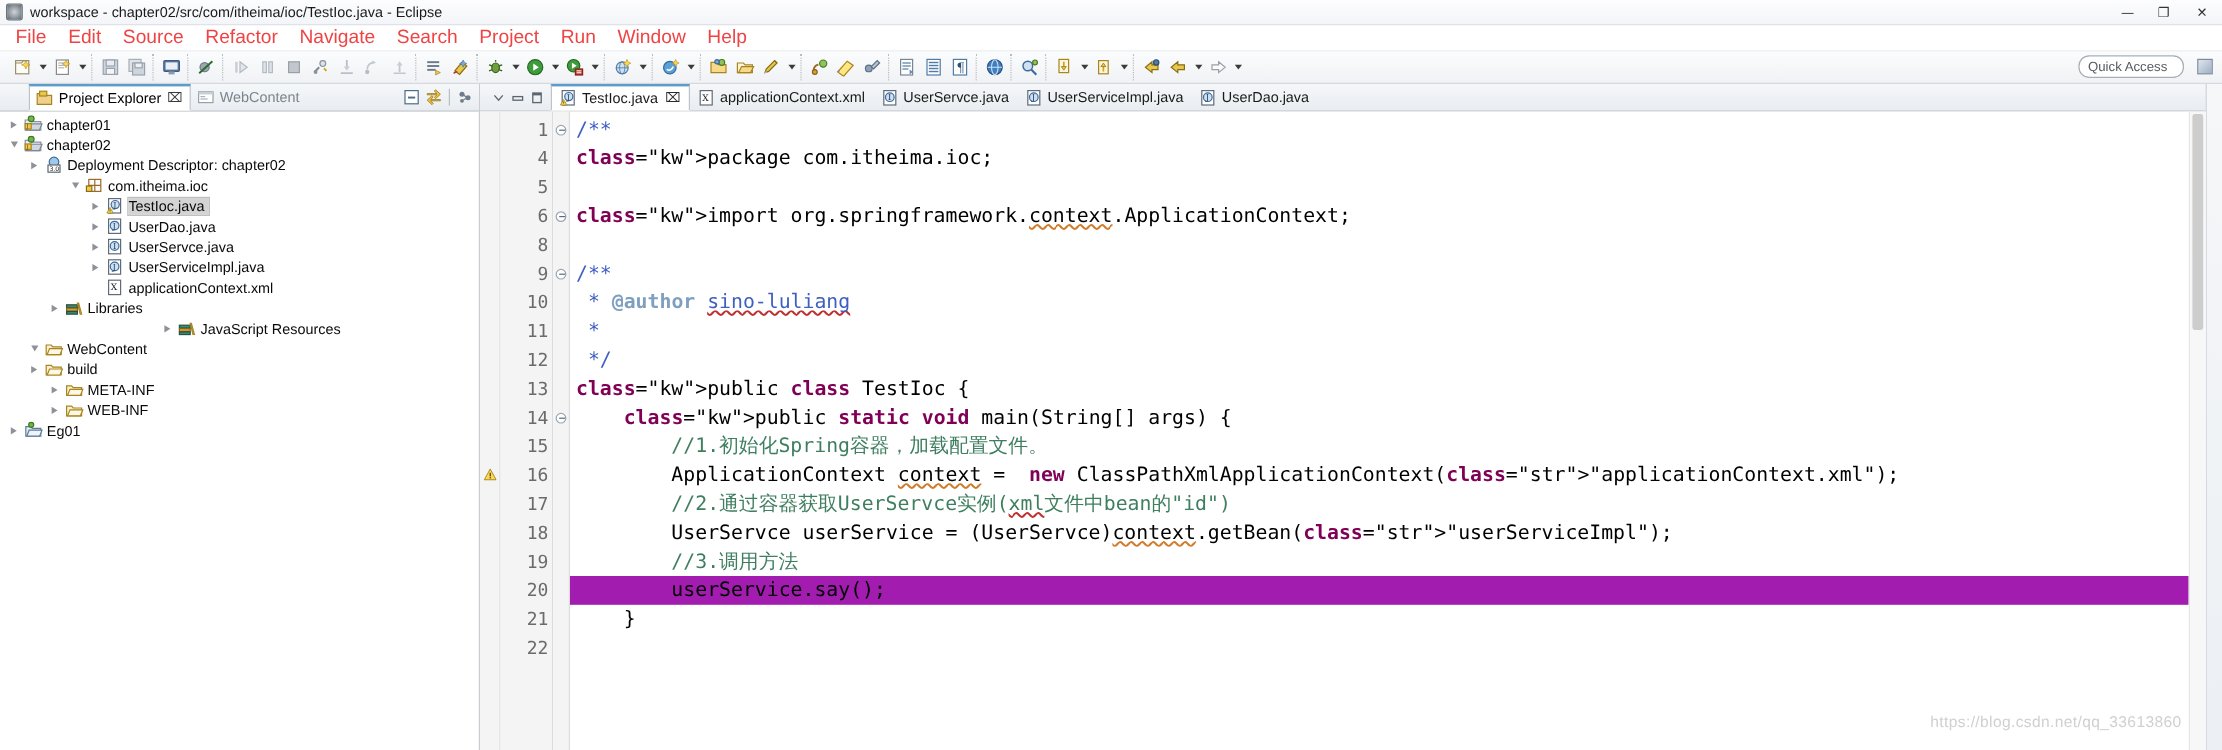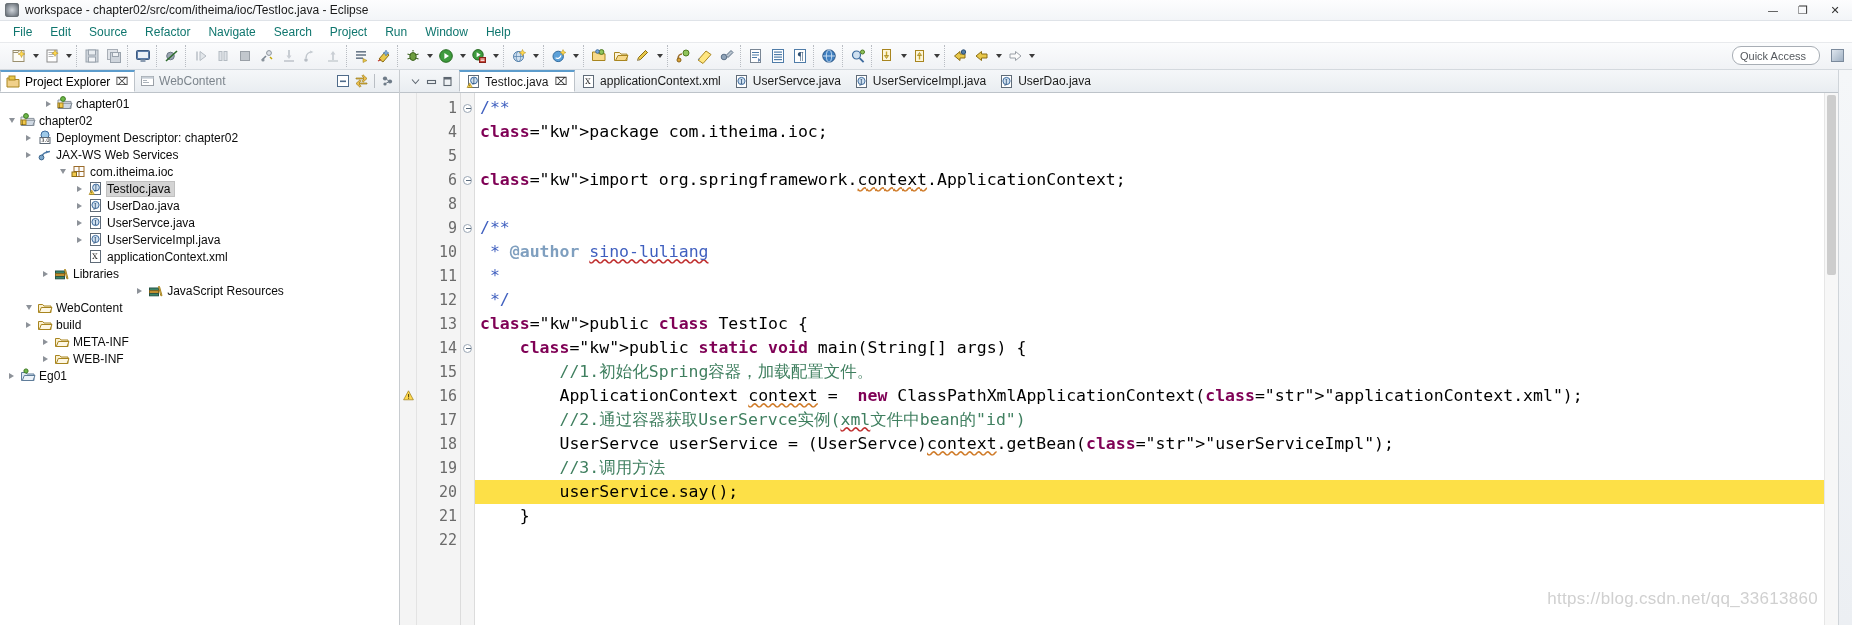--- a/index.html
+++ b/index.html
@@ -53,22 +53,22 @@
   #menubar {
     height: 22px;
     display: flex;
     align-items: center;
     background: #ffffff;
     padding-left: 4px;
     border-bottom: 1px solid #e8eaed;
   }
   #menubar .menu-item {
     padding: 2px 9px;
-    font-size: 12px;
-    color: #0f766e;
+    font-size: 16px;
+    color: #ef4444;
     white-space: nowrap;
   }
 
   
   #toolbar {
     height: 27px;
     display: flex;
     align-items: center;
     background: linear-gradient(to bottom, #fbfcfd 0%, #f0f2f5 100%);
     border-bottom: 1px solid #d4d9de;
@@ -350,32 +350,32 @@
     position: relative;
     min-width: 0;
   }
   #code .cl {
     height: 24px;
     line-height: 24px;
     white-space: pre;
     padding-left: 5px;
     color: #000;
   }
-  #code .cl.hl { background: #fde047; }
+  #code .cl.hl { background: #a21caf; }
   .kw { color: #7f0055; font-weight: bold; }
   .cmt { color: #3f7f5f; }
   .jdoc { color: #3f5fbf; }
   .jdoc-tag { color: #7f9fbf; font-weight: bold; }
   .spell { text-decoration: underline wavy #d07c2a; text-decoration-skip-ink: none; }
   .spellr { text-decoration: underline wavy #c03030; text-decoration-skip-ink: none; }
   #watermark {
     position: absolute;
     right: 6px;
     bottom: 16px;
-    font-size: 17px;
+    font-size: 13px;
     color: #d0d0d0;
     font-family: "Liberation Sans", sans-serif;
     letter-spacing: 0.3px;
   }
   #v-scroll {
     width: 14px;
     background: #f7f7f7;
     border-left: 1px solid #e6e6e6;
     flex: none;
     position: relative;
@@ -719,21 +719,21 @@
   </div>
   <div id="persp-switch">
     <div class="psq"></div>
   </div>
 </div>
 
 <div id="body">
 
   <div id="explorer">
     <div id="explorer-tabs">
-      <div id="explorer-tab-list" style="display:flex;align-items:flex-start;">
+      <div id="explorer-tab-list" style="display:flex;align-items:flex-start;padding-left:24px;">
           <div class="view-tab active">
             <span class="vt-icon">
               <svg width="15" height="14">
                 <path d="M1 12V3h4l1.3 1.5H13V12z" fill="#f0d08a" stroke="#a8851f"></path>
                 <rect x="3" y="1" width="6" height="4" fill="#e8c84a" stroke="#a8851f"></rect>
               </svg>
             </span>
             <span>Project Explorer</span>
             <span class="vt-close">⌧</span>
           </div>
@@ -767,21 +767,21 @@
           <svg width="15" height="14" viewBox="0 0 15 14">
             <circle cx="5" cy="4.5" r="2.1" fill="#6e7b88"></circle>
             <circle cx="10" cy="7.5" r="2.1" fill="#6e7b88"></circle>
             <circle cx="5" cy="10" r="1.6" fill="#6e7b88"></circle>
             <path d="M6.5 5.3L8.6 6.8M6.2 9.1l2.2-1" stroke="#6e7b88" stroke-width="1"></path>
           </svg>
         </div>
       </div>
     </div>
     <div id="tree">
-        <div class="tree-row" style="padding-left: 4px; margin-left: 37px;">
+        <div class="tree-row" style="padding-left: 4px;">
           <span class="twisty collapsed">
             <i></i>
           </span>
           <span class="ticon">
             <svg width="16" height="15">
               <path d="M1 12.5V4h4l1.2 1.4H14v7.1z" fill="#e9edf1" stroke="#8a939c"></path>
               <path d="M2 12.5l2.2-5.3H15l-2.2 5.3z" fill="#cfd8e2" stroke="#7d8792"></path>
               <circle cx="6" cy="3" r="2.4" fill="#6eb84a" stroke="#3e7a22"></circle>
               <rect x="1" y="7" width="5" height="4.5" fill="#f2c94c" stroke="#a8851f"></rect>
               <text x="2" y="10.8" font-size="5" fill="#5a4a0f" font-family="DejaVu Sans,sans-serif">J</text>
@@ -809,33 +809,20 @@
             <i></i>
           </span>
           <span class="ticon">
             <svg width="16" height="15">
               <circle cx="8" cy="5" r="4" fill="#9ec9e8" stroke="#3d6b9e"></circle>
               <rect x="3" y="7.5" width="10" height="6" fill="#fff" stroke="#5c6874"></rect>
               <text x="4.2" y="12.4" font-size="5.2" fill="#1a1a1a" font-family="DejaVu Sans,sans-serif">3.0</text>
             </svg>
           </span>
           <span class="tlabel">Deployment Descriptor: chapter02</span>
-        </div>
-        <div class="tree-row" style="padding-left: 21px;">
-          <span class="twisty collapsed">
-            <i></i>
-          </span>
-          <span class="ticon">
-            <svg width="16" height="15">
-              <path d="M3 12c1.5-5 6-7.5 10-7.5" fill="none" stroke="#4f7ca8" stroke-width="1.4"></path>
-              <circle cx="4.5" cy="10.5" r="2.4" fill="#7da8cc" stroke="#39628a"></circle>
-              <path d="M9 3.5l3 1.5-3 1.5z" fill="#4f7ca8"></path>
-            </svg>
-          </span>
-          <span class="tlabel">JAX-WS Web Services</span>
         </div>
         <div class="tree-row" style="padding-left: 55px;">
           <span class="twisty expanded">
             <i></i>
           </span>
           <span class="ticon">
             <svg width="16" height="15">
               <rect x="3" y="2.5" width="10" height="10" fill="#fdfdfd" stroke="#9a6b2a"></rect>
               <path d="M3 7.5h10M8 2.5v10" stroke="#9a6b2a"></path>
               <rect x="1" y="8" width="4.5" height="4.5" fill="#f2c94c" stroke="#8a6d14"></rect>

